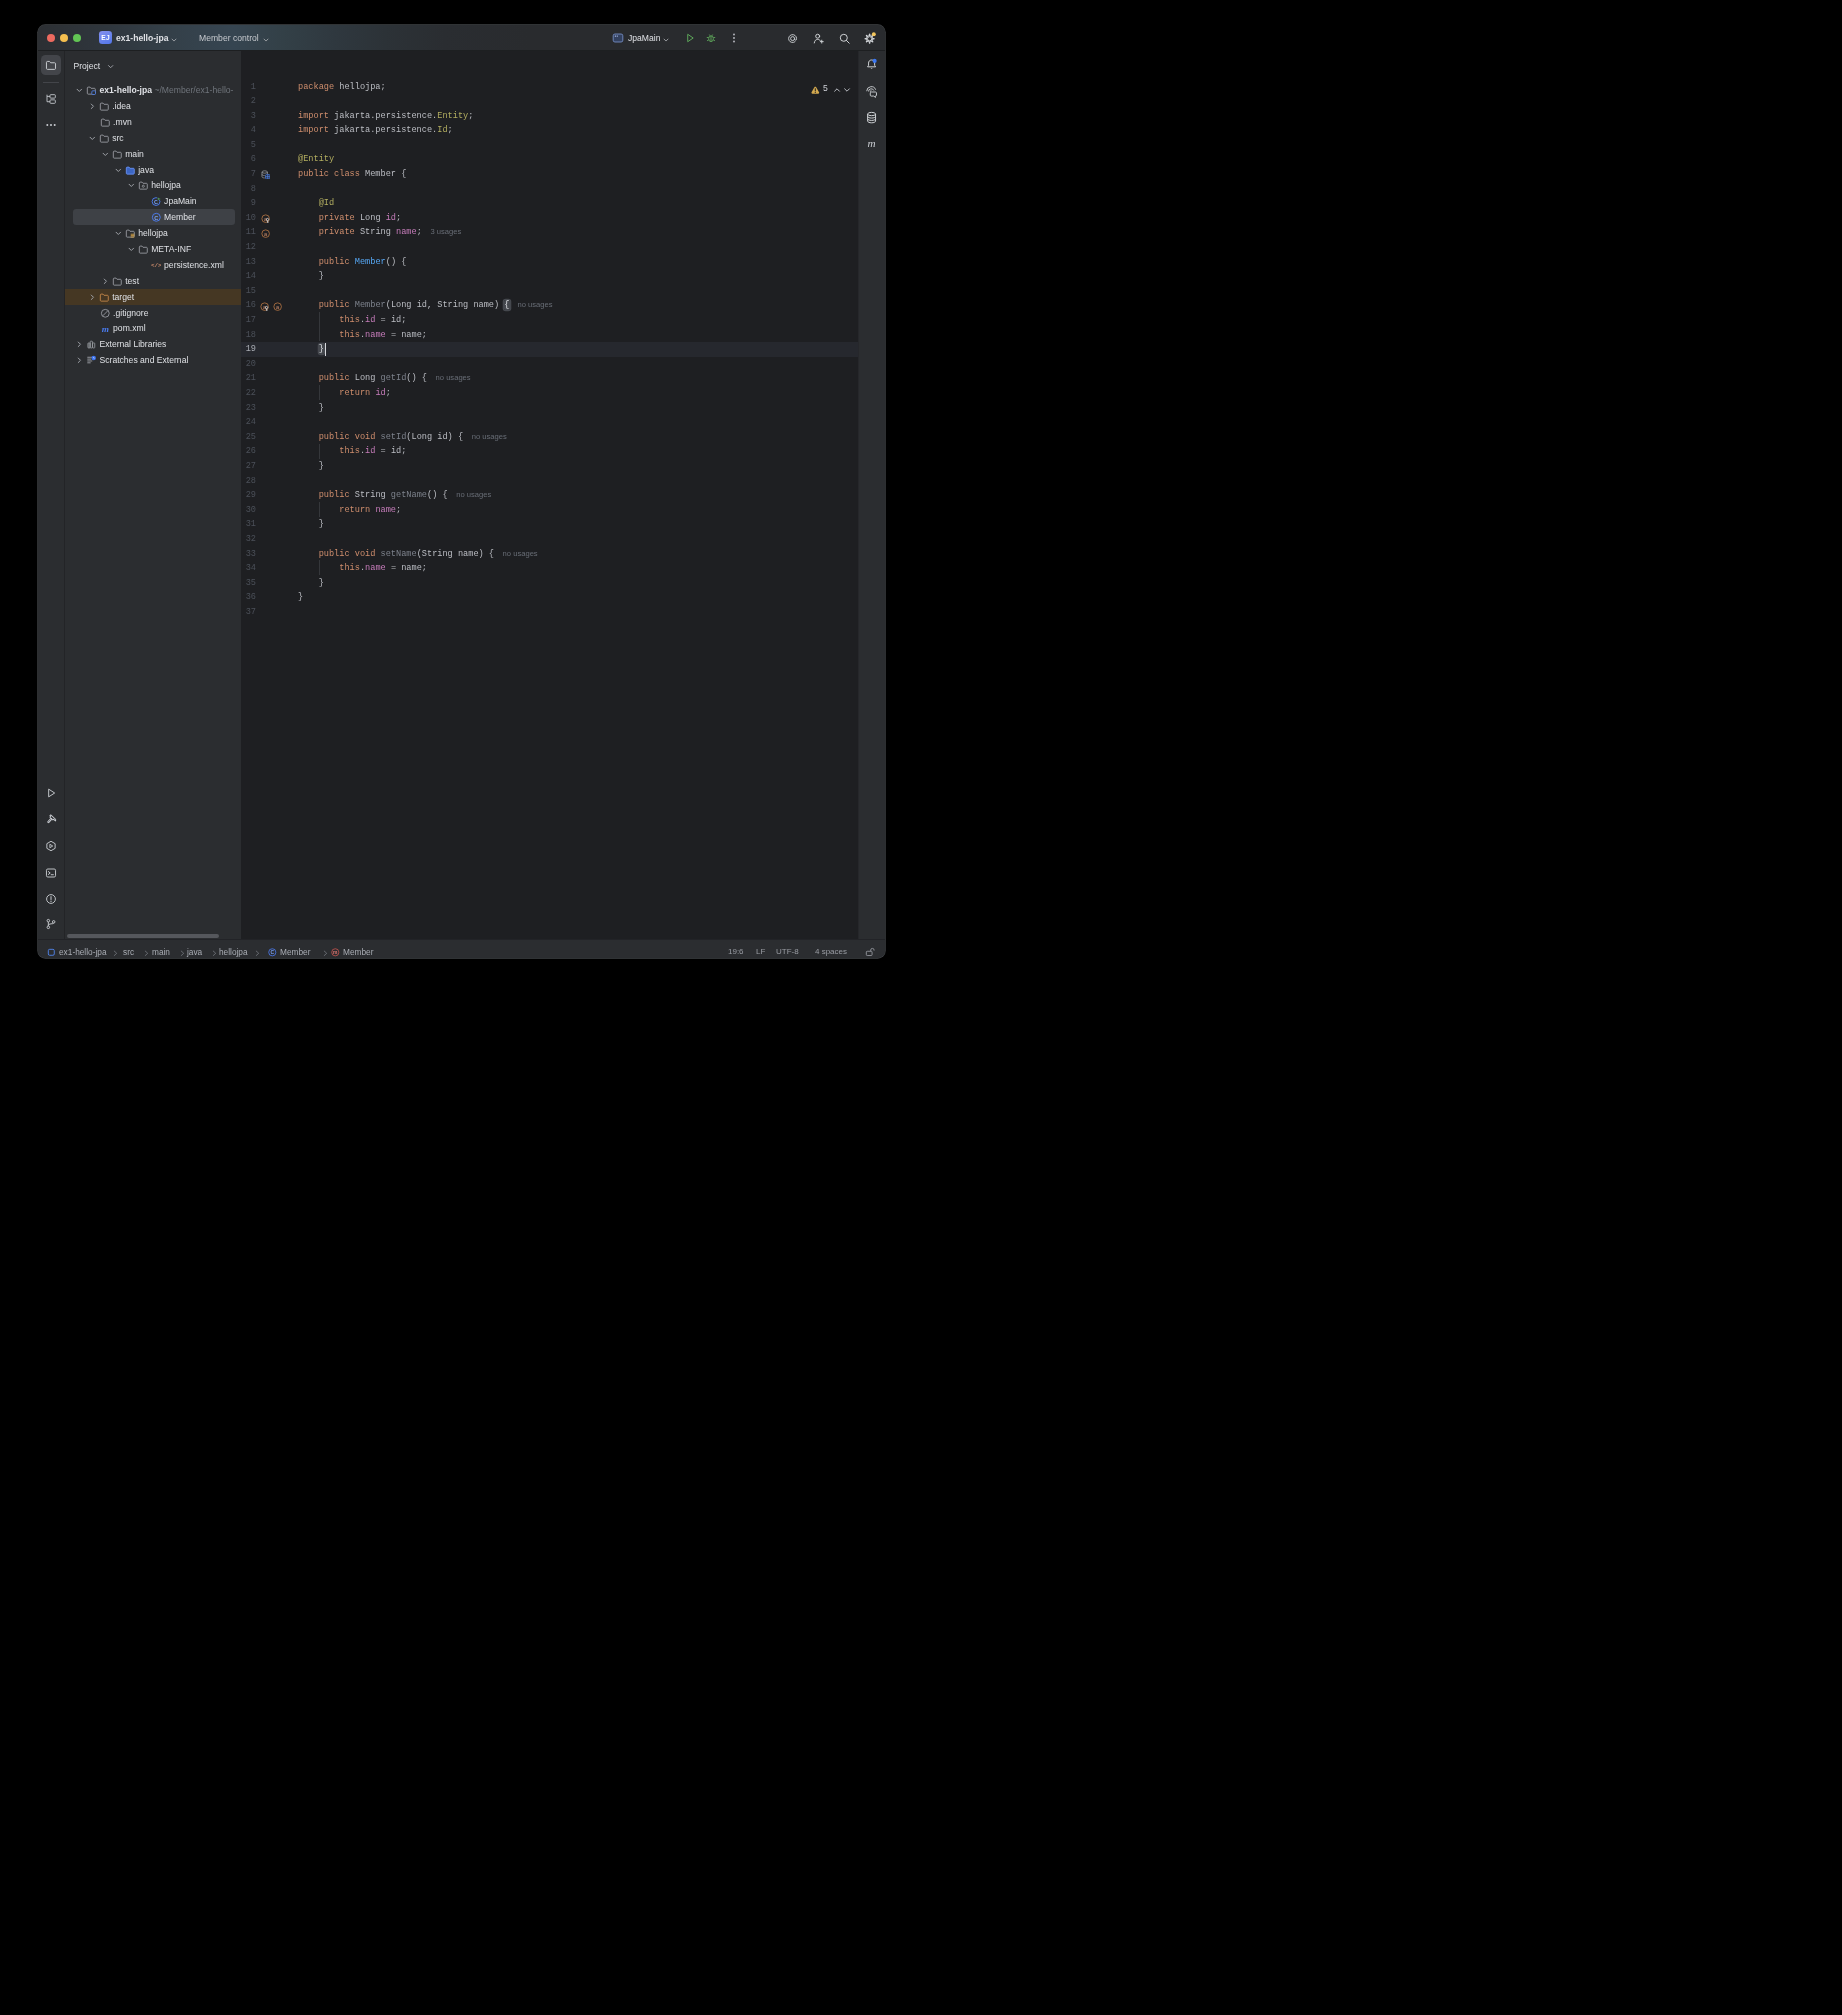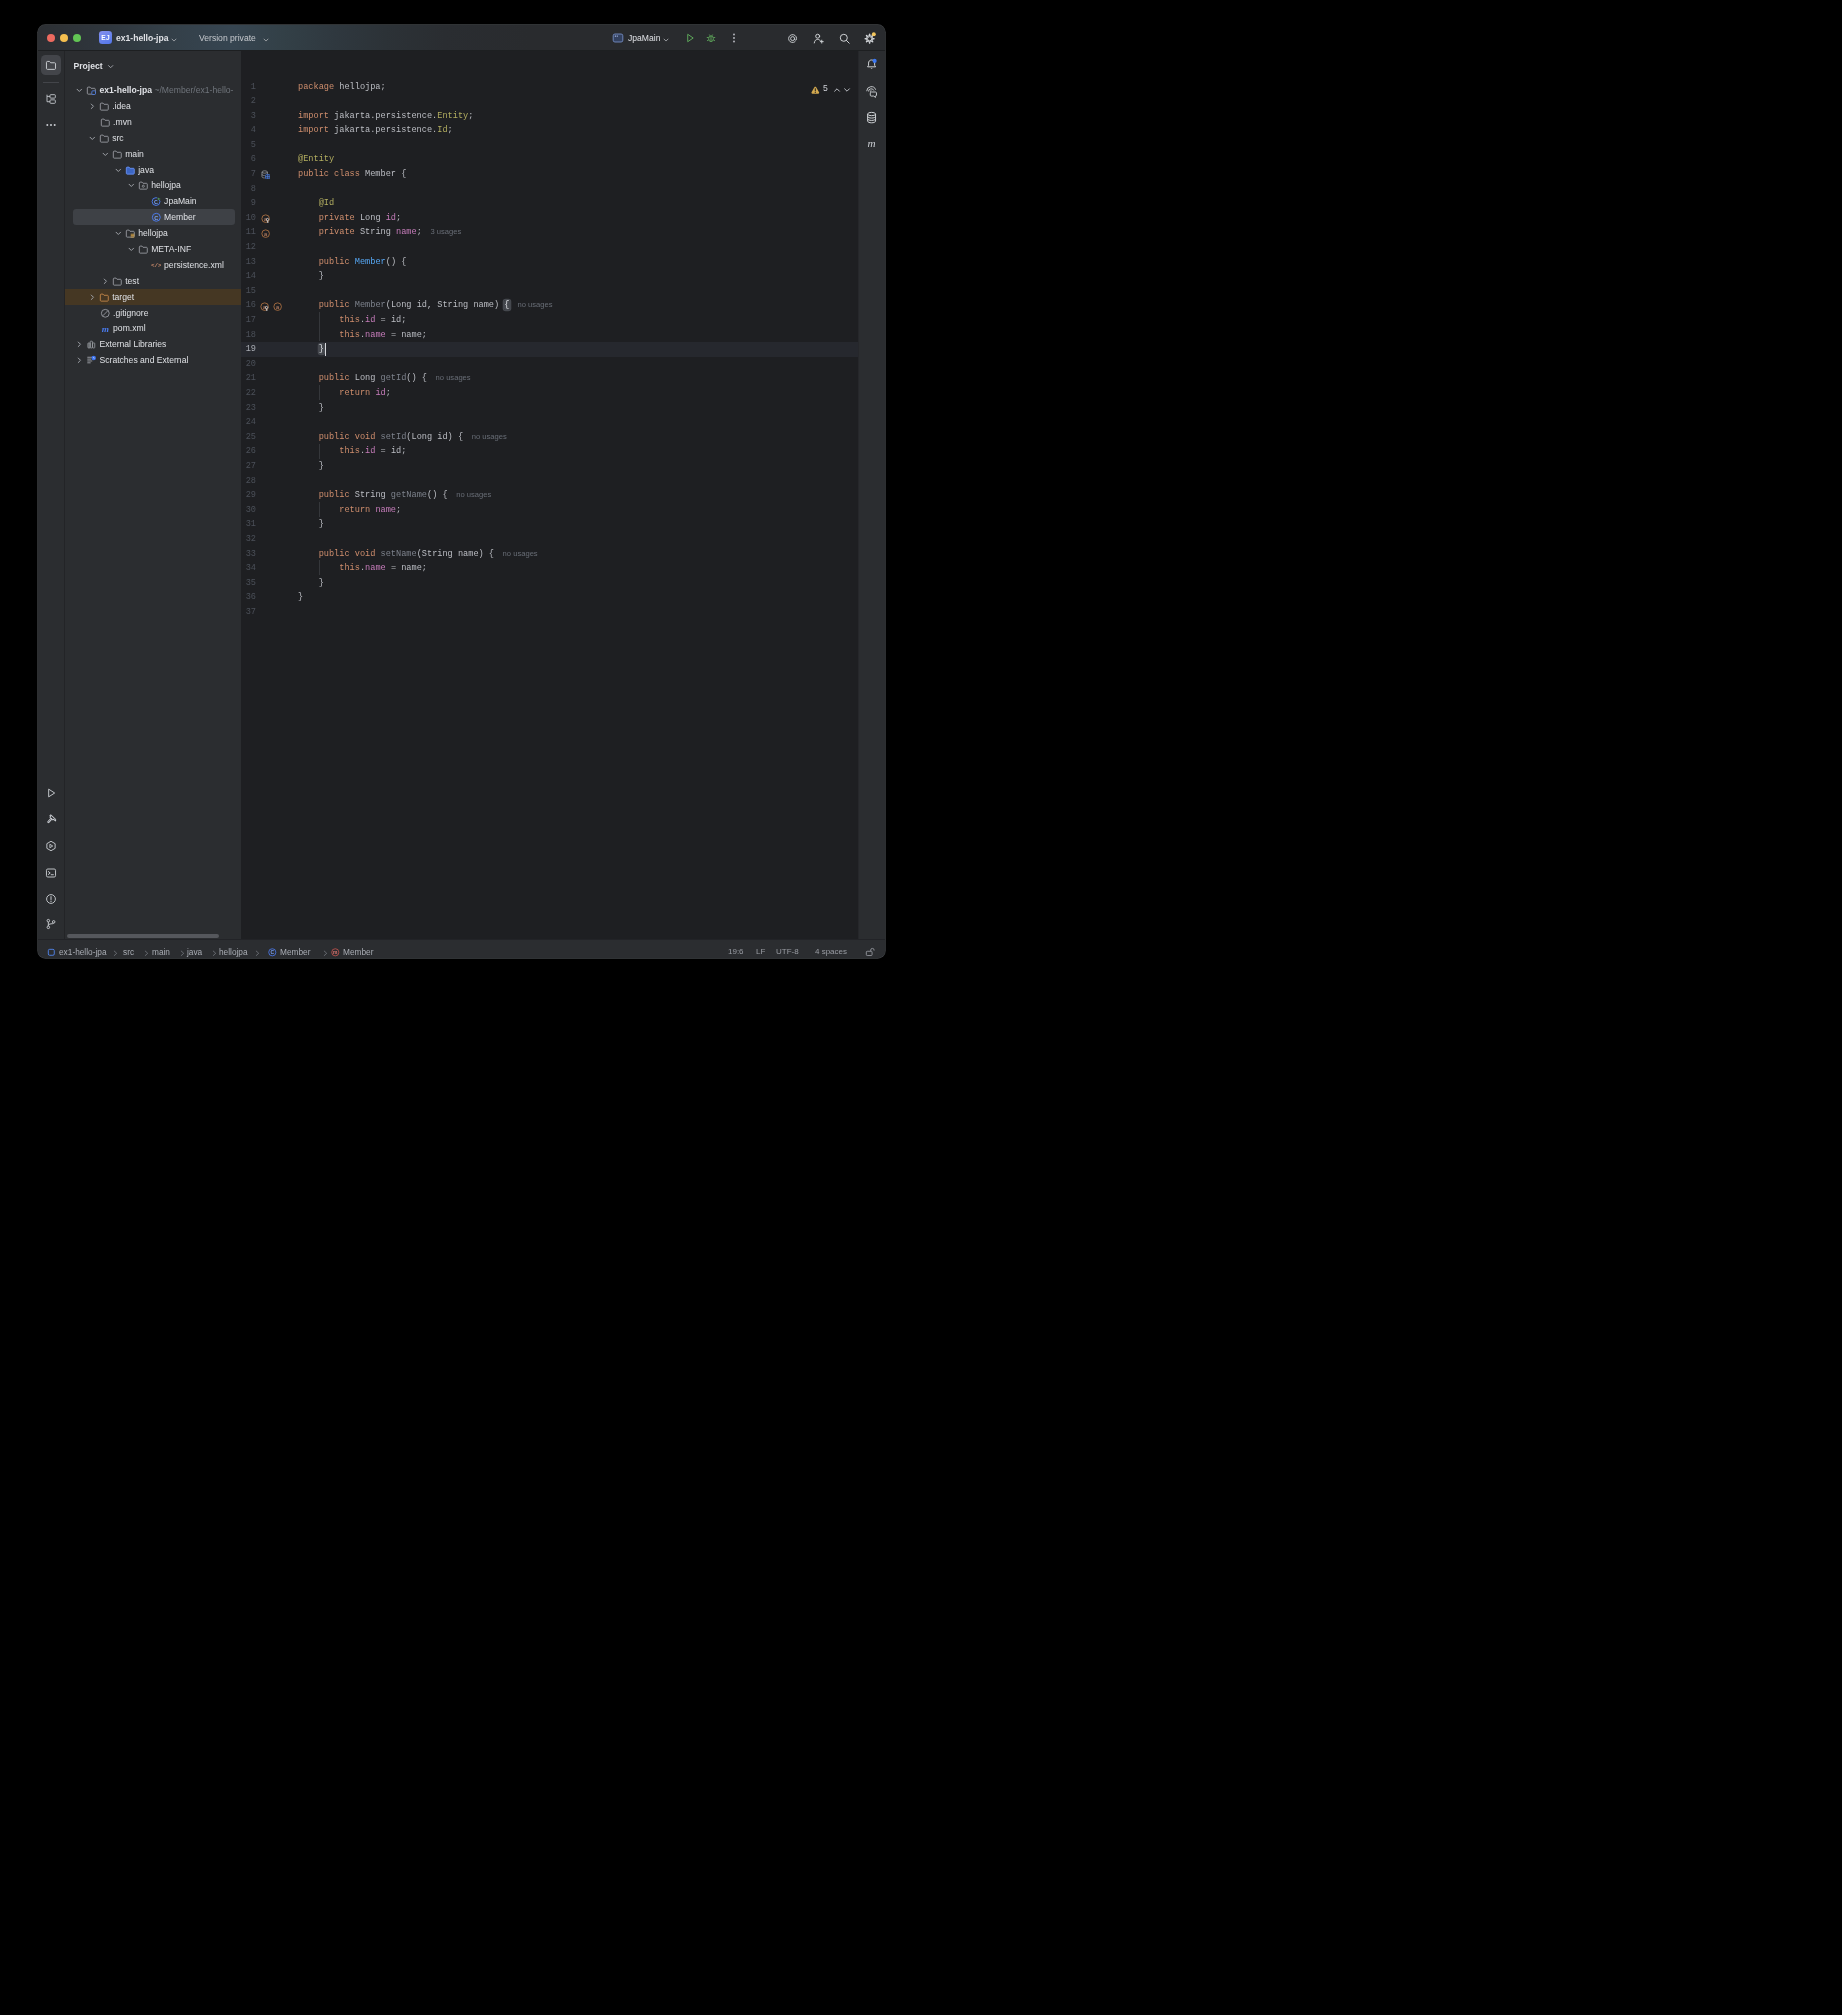--- a/index.html
+++ b/index.html
@@ -40,21 +40,21 @@
 <div class="win">
 <div class="tb">
 <span class="tl" style="left:8.6px;background:#ed6a5f"></span>
 <span class="tl" style="left:22px;background:#f5bf4f"></span>
 <span class="tl" style="left:35px;background:#62c554"></span>
 <div class="ej">EJ</div>
 <span class="tbt" style="left:78px;font-weight:bold;color:#dfe1e5">ex1-hello-jpa</span>
 <span class="abs" style="left:132px;top:9.3px"><svg width="8" height="8" viewBox="0 0 12 12">
           <path d="M3 4.6 L6 7.6 L9 4.6" fill="none" stroke="#9da0a6" stroke-width="1.4" stroke-linecap="round" stroke-linejoin="round"></path>
         </svg></span>
-<span class="tbt" style="left:161px;color:#c6c9ce">Version private</span>
+<span class="tbt" style="left:161px;color:#c6c9ce">Member control</span>
 <span class="abs" style="left:224px;top:9.3px"><svg width="8" height="8" viewBox="0 0 12 12">
           <path d="M3 4.6 L6 7.6 L9 4.6" fill="none" stroke="#9da0a6" stroke-width="1.4" stroke-linecap="round" stroke-linejoin="round"></path>
         </svg></span>
 <span class="abs" style="left:574px;top:7.3px"><svg width="12" height="12" viewBox="0 0 18 18">
           <rect x="1.8" y="3" width="14.4" height="12" rx="2.6" fill="#33415f" stroke="#7691c9" stroke-width="1.3"></rect>
           <rect x="4.2" y="5.4" width="1.8" height="1.8" rx=".4" fill="#a6b8e0"></rect>
           <rect x="7" y="5.4" width="1.8" height="1.8" rx=".4" fill="#a6b8e0"></rect>
         </svg></span>
 <span class="tbt" style="left:590px;color:#dfe1e5">JpaMain</span>
 <span class="abs" style="left:624px;top:9.3px"><svg width="8" height="8" viewBox="0 0 12 12">
@@ -159,21 +159,21 @@
 <span class="abs" style="left:7px;top:867px"><svg width="12" height="12" viewBox="0 0 18 18">
           <g fill="none" stroke="#c9ccd1" stroke-width="1.4">
             <circle cx="5" cy="4" r="1.9"></circle>
             <circle cx="5" cy="14" r="1.9"></circle>
             <circle cx="13" cy="5.8" r="1.9"></circle>
             <path d="M5 6 v6 M5 11 c0-3.2 8-1.6 8-3.3"></path>
           </g>
         </svg></span>
 </div>
 <div class="panel">
-<span class="abs" style="left:9px;top:8px;height:14px;line-height:14px;font-weight:bold;color:#dfe1e5">Project</span>
+<span class="abs" style="left:9px;top:8px;height:14px;line-height:14px;font-weight:normal;color:#dfe1e5">Project</span>
 <span class="abs" style="left:41px;top:10.6px"><svg width="9.3" height="9.3" viewBox="0 0 14 14">
           <path d="M3.8 5.4 L7 8.6 L10.2 5.4" fill="none" stroke="#9da0a6" stroke-width="1.5" stroke-linecap="round" stroke-linejoin="round"></path>
         </svg></span>
 <div class="abs" style="left:8px;top:158px;width:162px;height:16px;background:#3e4146;border-radius:3.3px"></div>
 <div class="abs" style="left:0;top:238px;width:177px;height:16px;background:#453723"></div>
 <div class="row" style="top:31px;padding-left:9.3px">
         <svg class="chv" width="10.6" height="10.6" viewBox="0 0 16 16">
           <path d="M4.6 6.4 L8 9.8 L11.4 6.4" fill="none" stroke="#9da0a6" stroke-width="1.5" stroke-linecap="round" stroke-linejoin="round"></path>
         </svg>
         <svg class="ic" width="10.6" height="10.6" viewBox="0 0 16 16">

